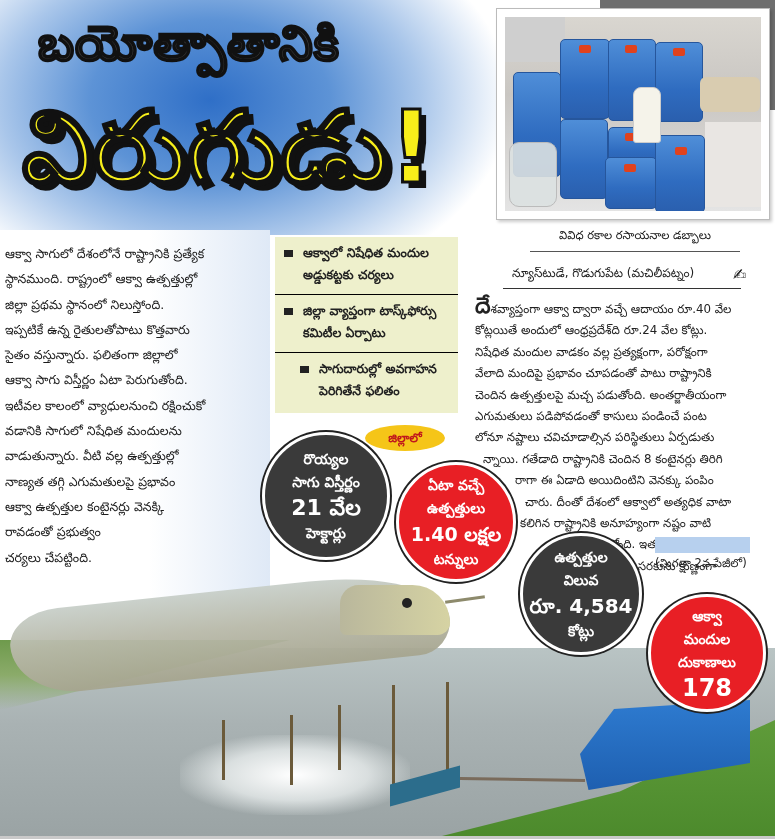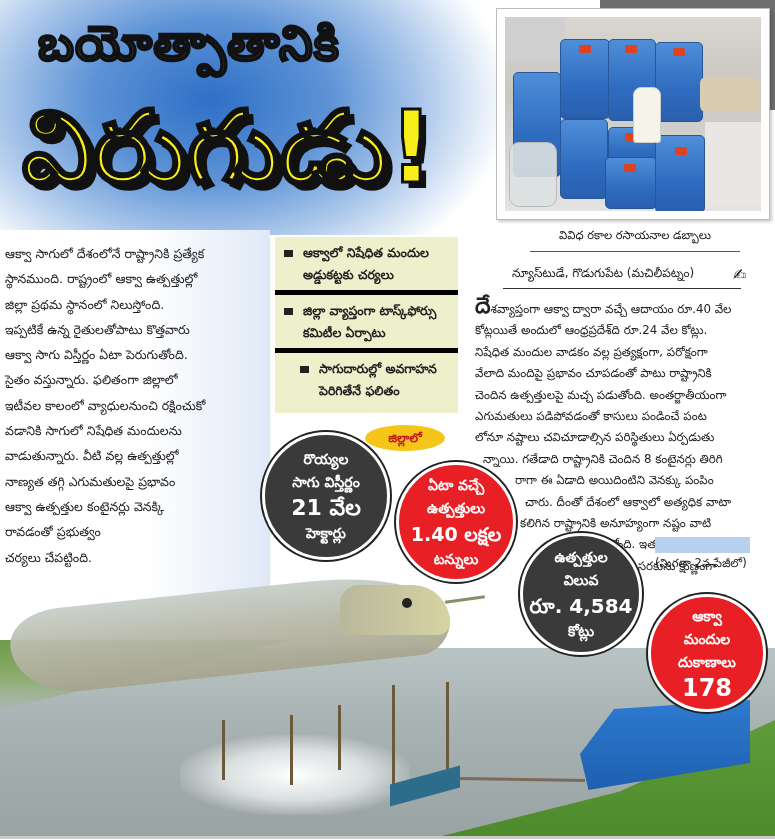--- a/index.html
+++ b/index.html
@@ -62,21 +62,21 @@
     }
     .left-text p { white-space: nowrap; }
 
     
     .bullets {
       position: absolute; left: 275px; top: 237px; width: 183px; height: 176px;
       background: #eef0cc;
     }
     .bullet-item {
       position: relative; padding: 5px 4px 5px 28px; font-size: 12.5px; line-height: 22px;
-      font-weight: bold; color: #222; border-bottom: 5px solid #000000; height: 58px;
+      font-weight: bold; color: #222; border-bottom: 1px solid #000000; height: 58px;
     }
     .bullet-item:last-child { border-bottom: none; margin-left: 16px; }
     .bullet-square { position: absolute; left: 9px; top: 13px; width: 9px; height: 7px; background: #222; }
 
     
     .right-text {
       position: absolute; left: 475px; top: 296px; width: 300px;
       font-size: 11.8px; line-height: 21.4px; color: #222;
     }
     .right-text p { white-space: nowrap; }
@@ -186,22 +186,22 @@
 
 <div class="byline">న్యూస్‌టుడే, గొడుగుపేట (మచిలీపట్నం)</div>
 <div class="pen-icon">✍</div>
 <div class="byline-rule"></div>
 
 <div class="left-text">
   <p>ఆక్వా సాగులో దేశంలోనే రాష్ట్రానికి ప్రత్యేక</p>
   <p>స్థానముంది. రాష్ట్రంలో ఆక్వా ఉత్పత్తుల్లో</p>
   <p>జిల్లా ప్రథమ స్థానంలో నిలుస్తోంది.</p>
   <p>ఇప్పటికే ఉన్న రైతులతోపాటు కొత్తవారు</p>
+  <p>సైతం వస్తున్నారు. ఫలితంగా జిల్లాలో</p>
   <p>ఆక్వా  సాగు విస్తీర్ణం ఏటా పెరుగుతోంది.</p>
-  <p>సైతం వస్తున్నారు. ఫలితంగా జిల్లాలో</p>
   <p>ఇటీవల కాలంలో వ్యాధులనుంచి రక్షించుకో</p>
   <p>వడానికి సాగులో నిషేధిత మందులను</p>
   <p>వాడుతున్నారు. వీటి వల్ల ఉత్పత్తుల్లో</p>
   <p>నాణ్యత తగ్గి ఎగుమతులపై ప్రభావం</p>
   <p>ఆక్వా ఉత్పత్తుల కంటైనర్లు వెనక్కి</p>
   <p>రావడంతో ప్రభుత్వం</p>
   <p>చర్యలు చేపట్టింది.</p>
 </div>
 
 <div class="bullets">

